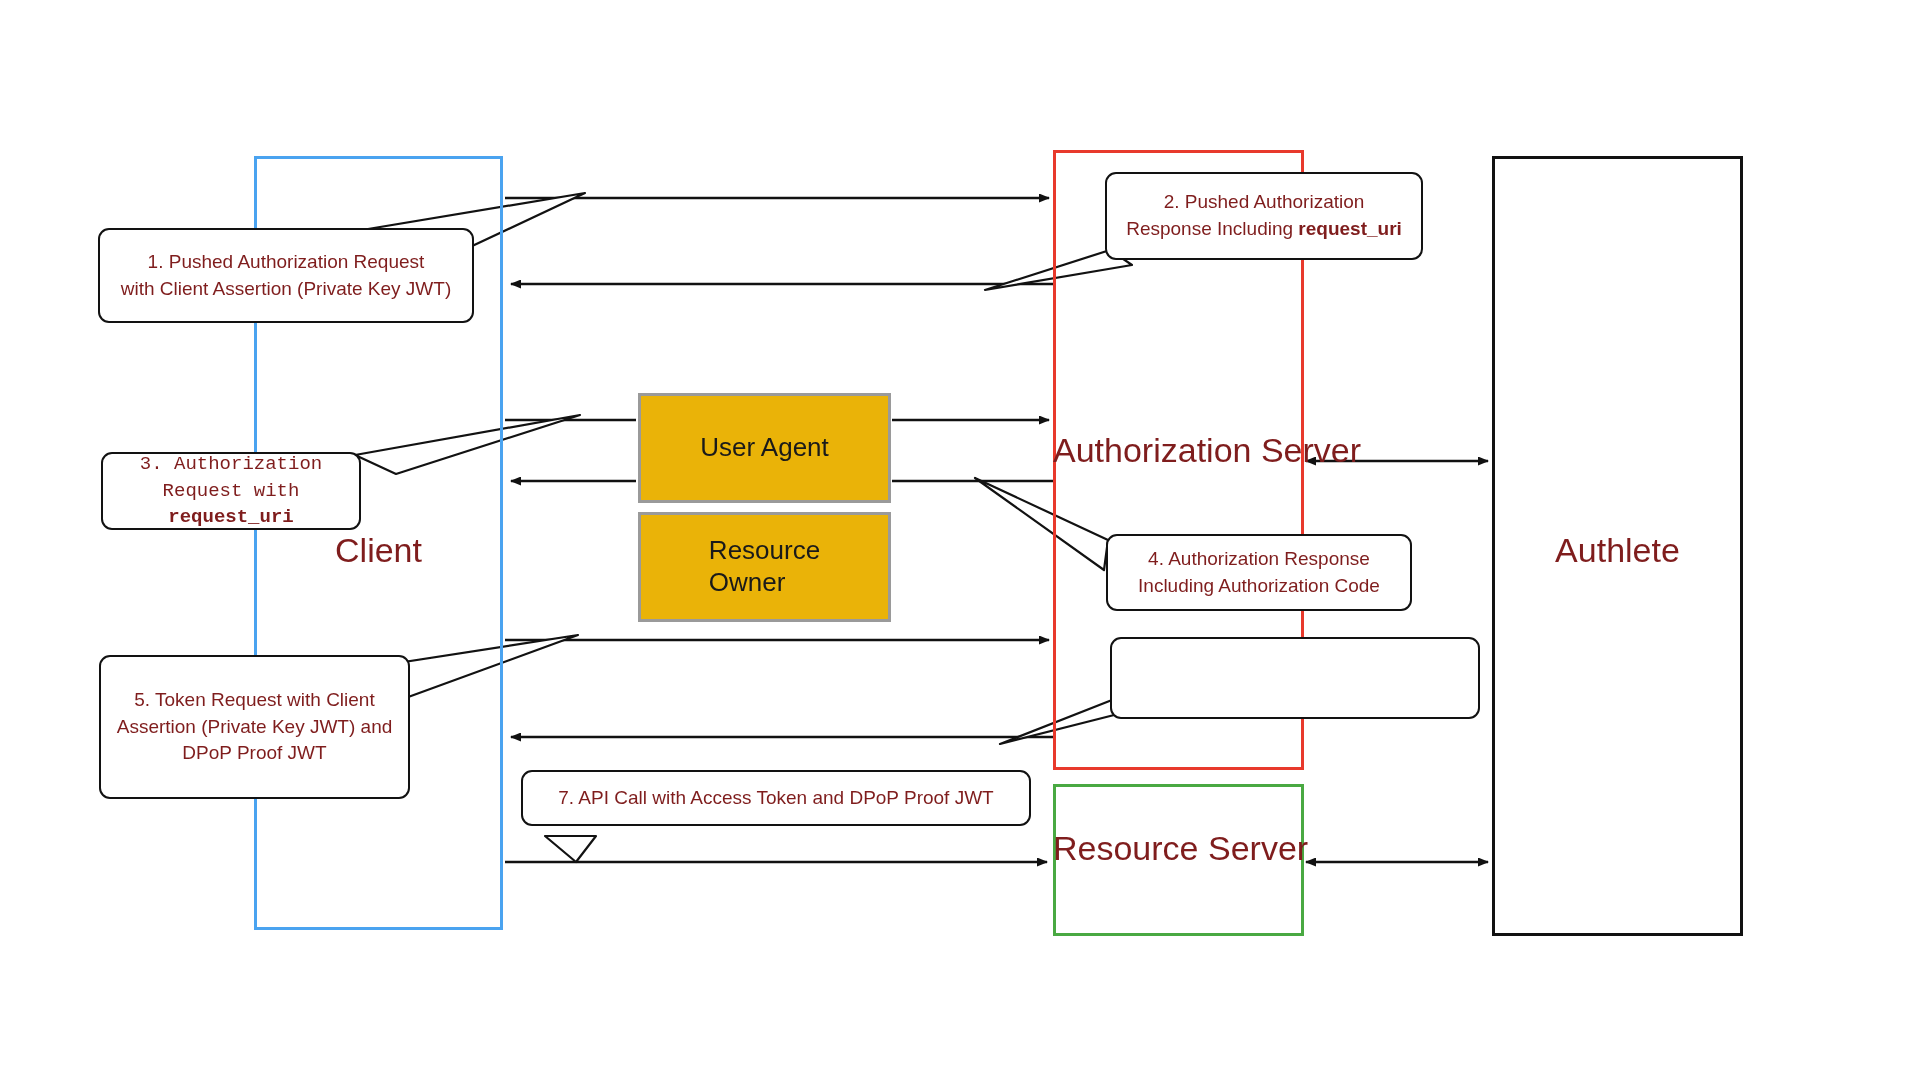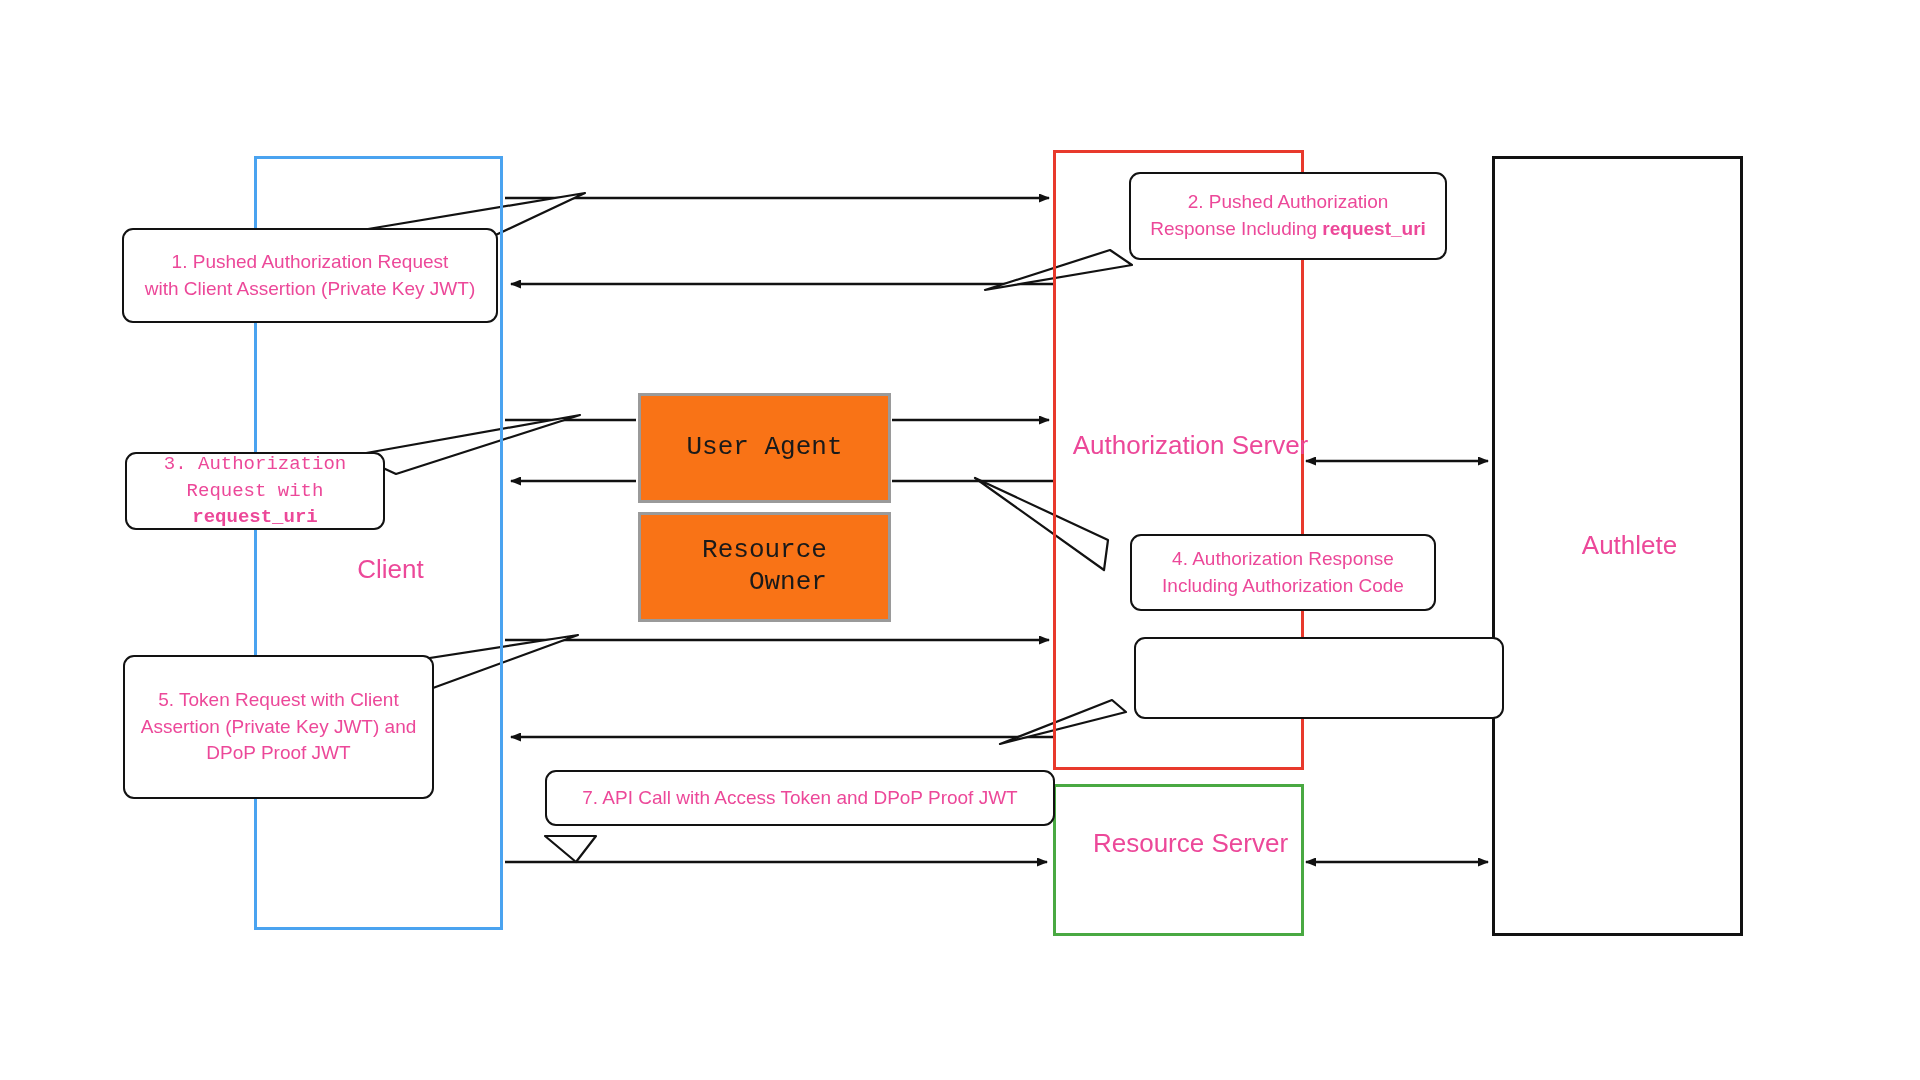--- a/index.html
+++ b/index.html
@@ -23,57 +23,54 @@
     height: 1080px;
     pointer-events: none;
   }
   .zone {
     position: absolute;
     box-sizing: border-box;
     background: transparent;
   }
   .zone-label {
     position: absolute;
-    font-size: 26px;
-    color: #ec4899;
+    font-size: 34px;
+    color: #7f1d1d;
     white-space: nowrap;
     text-align: center;
     line-height: 1.22;
-    padding-left: 12px;
   }
   .node {
     position: absolute;
     box-sizing: border-box;
-    background: #f97316;
+    background: #eab308;
     display: flex;
     align-items: center;
     justify-content: center;
-    text-align: right;
+    text-align: left;
     font-size: 26px;
     color: #1a1a1a;
     line-height: 1.22;
-    font-family: Liberation Mono, monospace;
   }
   .node span { display: block; }
   .callout {
     position: absolute;
     box-sizing: border-box;
     background: #ffffff;
     border: 2.2px solid #121212;
     border-radius: 11px;
     display: flex;
     align-items: center;
     justify-content: center;
     text-align: center;
     font-size: 19px;
-    color: #ec4899;
+    color: #7f1d1d;
     line-height: 1.42;
     padding: 12px 13px;
     z-index: 4;
-    margin-left: 24px;
   }
   .callout b { font-weight: 700; }
   .callout-text { display: block; }
   .box-blue { border: 3px solid #4aa3f0; }
   .box-red  { border: 3px solid #e8392c; }
   .box-green{ border: 3px solid #49a942; }
   .box-grey { border: 3px solid #9a9a9a; }
   .box-black{ border: 3px solid #111111; }
 </style>
 </head>
@@ -122,21 +119,21 @@
     <path d="M 1108,540 L 975,478 L 1104,570 Z" fill="#ffffff" stroke="#121212" stroke-width="2.2" stroke-linejoin="round"></path>
 
     <path d="M 352,670 L 578,635 L 400,700 Z" fill="#ffffff" stroke="#121212" stroke-width="2.2" stroke-linejoin="round"></path>
 
     <path d="M 1112,700 L 1000,744 L 1126,712 Z" fill="#ffffff" stroke="#121212" stroke-width="2.2" stroke-linejoin="round"></path>
 
     <path d="M 545,836 L 576,862 L 596,836 Z" fill="#ffffff" stroke="#121212" stroke-width="2.2" stroke-linejoin="round"></path>
   </svg>
 
   <div class="zone box-blue" style="left:254px; top:156px; width:249px; height:774px;"></div>
-  <div class="zone-label" style="left:254px; top:554px; width:249px;">Client</div>
+  <div class="zone-label" style="left:254px; top:530px; width:249px;">Client</div>
 
   <div class="zone box-red" style="left:1053px; top:150px; width:251px; height:620px;"></div>
   <div class="zone-label" style="left:1053px; top:430px; width:251px;">
     <span>Authorization</span>
     <span>Server</span>
   </div>
 
   <div class="zone box-green" style="left:1053px; top:784px; width:251px; height:152px;"></div>
   <div class="zone-label" style="left:1053px; top:828px; width:251px;">
     <span>Resource</span>

